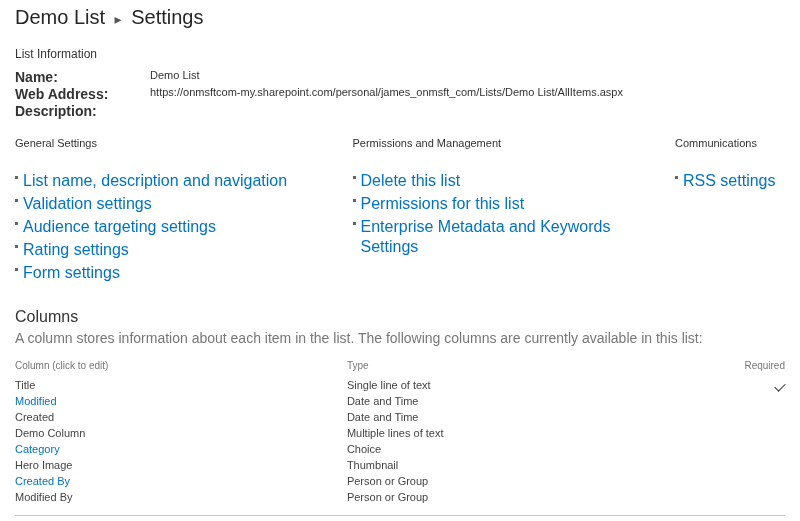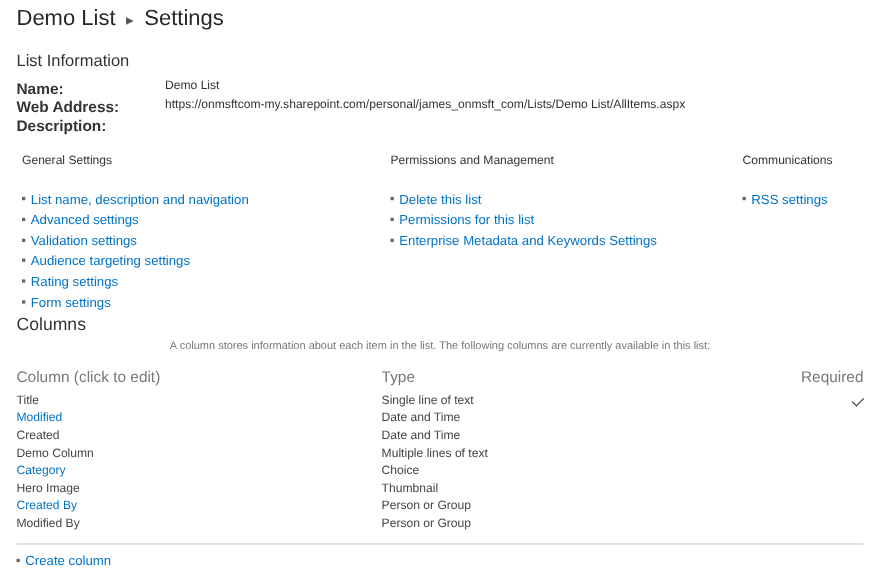--- a/index.html
+++ b/index.html
@@ -20,32 +20,33 @@
   }
   .breadcrumb .bc-link { color: #262626; }
   .breadcrumb .sep {
     display: inline-block;
     margin: 0 4px;
     font-size: 14px;
     vertical-align: middle;
     color: #555;
   }
   .section-heading {
-    font-size: 15px;
+    font-size: 12px;
     color: #333;
     margin: 0 0 8px 0;
   }
   .list-info { margin-bottom: 18px; }
   .list-info .row { display: flex; margin-bottom: 1px; }
   .list-info .label { width: 135px; font-weight: 700; font-size: 14px; }
   .list-info .value { font-size: 11px; color: #333; }
 
   .cols3 {
     display: flex;
-    justify-content: flex-end;
+    justify-content: space-between;
+    margin-bottom: 22px;
   }
   .col { }
   .col.c1 { width: 335px; }
   .col.c2 { width: 320px; }
   .col.c3 { width: 110px; }
   .col h3 {
     font-size: 11px;
     font-weight: 400;
     color: #333;
     margin: 0 0 22px 0;
@@ -63,44 +64,43 @@
   }
   ul.bullets li::before {
     content: "";
     position: absolute;
     left: 0;
     top: 5px;
     width: 3px;
     height: 3px;
     background: #666;
   }
-  .link { color: #0072c6; cursor: pointer; font-size: 12px; }
+  .link { color: #0072c6; cursor: pointer; font-size: 16px; }
 
   .columns-section h3 {
     font-size: 16px;
     font-weight: 400;
     margin: 0 0 4px 0;
     color: #333;
   }
   .columns-desc {
-    font-size: 10px;
+    font-size: 14px;
     color: #777;
     margin-bottom: 12px;
-    text-align: center;
   }
   table.cols-table {
     width: 100%;
     border-collapse: collapse;
     font-size: 11px;
   }
   table.cols-table th {
     text-align: left;
     font-weight: 400;
     color: #777;
-    font-size: 14px;
+    font-size: 10px;
     padding: 2px 0 6px 0;
   }
   table.cols-table td {
     padding: 2px 0;
     color: #444;
     vertical-align: middle;
   }
   table.cols-table .col-name { width: 250px; }
   table.cols-table .col-type { width: 250px; }
   table.cols-table .col-req  { width: 80px; text-align: right; }
@@ -142,21 +142,20 @@
     <div class="label">Description:</div>
     <div class="value"></div>
   </div>
 </div>
 
 <div class="cols3">
   <div class="col c1">
     <h3>General Settings</h3>
     <ul class="bullets" id="general-list">
         <li><span class="link">List name, description and navigation</span></li>
-        <li><span class="link">Advanced settings</span></li>
         <li><span class="link">Validation settings</span></li>
         <li><span class="link">Audience targeting settings</span></li>
         <li><span class="link">Rating settings</span></li>
         <li><span class="link">Form settings</span></li>
       </ul>
   </div>
   <div class="col c2">
     <h3>Permissions and Management</h3>
     <ul class="bullets" id="permissions-list">
         <li><span class="link">Delete this list</span></li>

